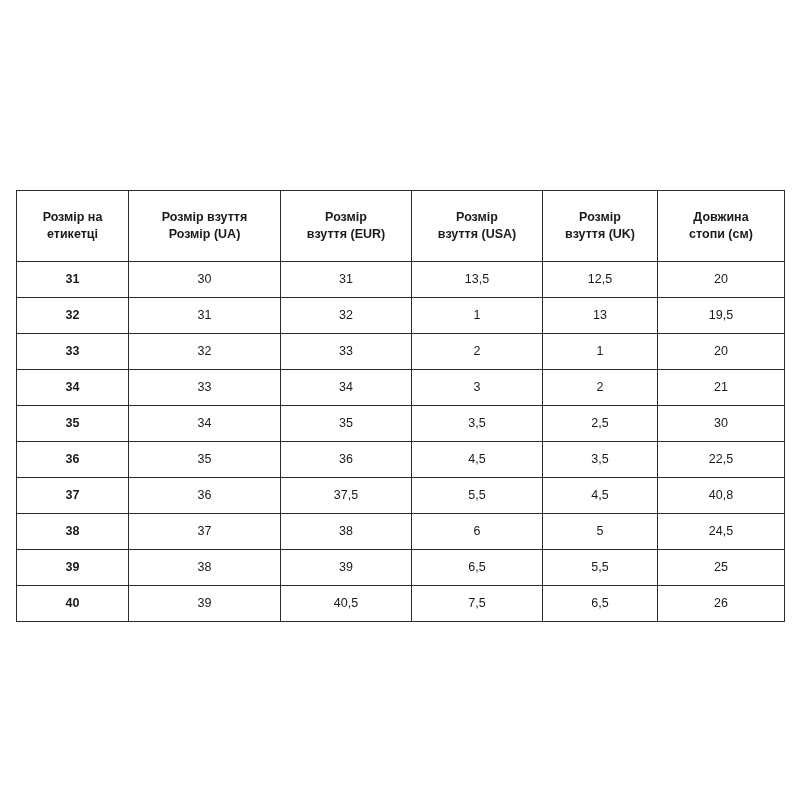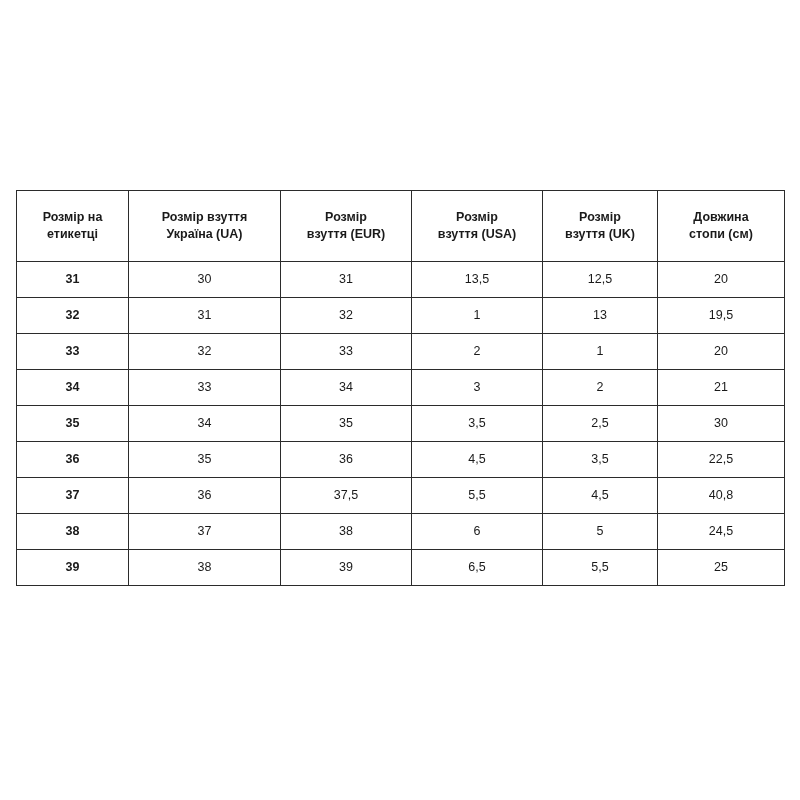--- a/index.html
+++ b/index.html
@@ -82,21 +82,21 @@
           <col class="c5">
       </colgroup>
       <thead>
         <tr>
           <th>
             <span class="hdr-line">Розмір на</span>
             <span class="hdr-line">етикетці</span>
           </th>
           <th>
             <span class="hdr-line">Розмір взуття</span>
-            <span class="hdr-line">Україна (UA)</span>
+            <span class="hdr-line">Розмір (UA)</span>
           </th>
           <th>
             <span class="hdr-line">Розмір</span>
             <span class="hdr-line">взуття (EUR)</span>
           </th>
           <th>
             <span class="hdr-line">Розмір</span>
             <span class="hdr-line">взуття (USA)</span>
           </th>
           <th>
@@ -175,16 +175,24 @@
             <td>24,5</td>
           </tr>
           <tr>
             <td class="label-col">39</td>
             <td>38</td>
             <td>39</td>
             <td>6,5</td>
             <td>5,5</td>
             <td>25</td>
           </tr>
+          <tr>
+            <td class="label-col">40</td>
+            <td>39</td>
+            <td>40,5</td>
+            <td>7,5</td>
+            <td>6,5</td>
+            <td>26</td>
+          </tr>
         </tbody>
     </table>
   </div>
 </div>
 
 </body></html>

